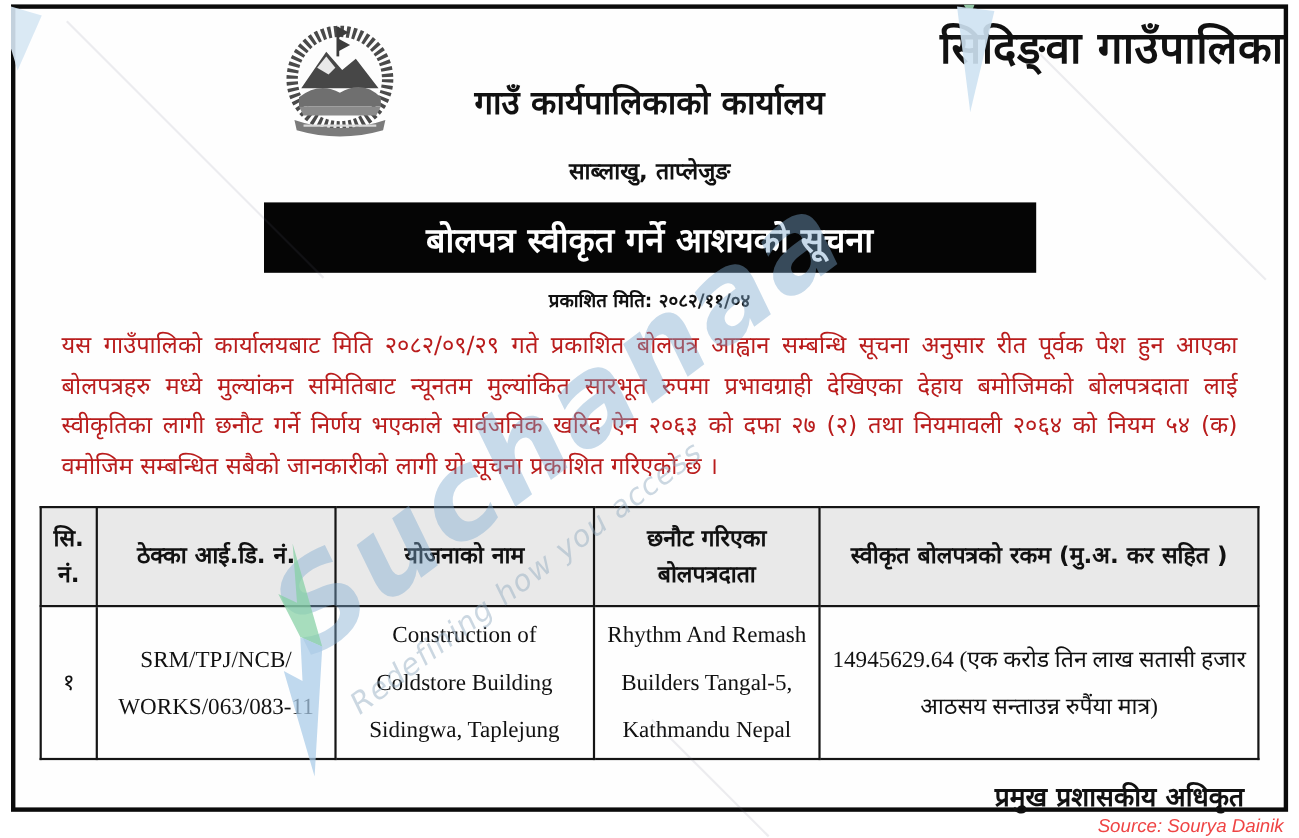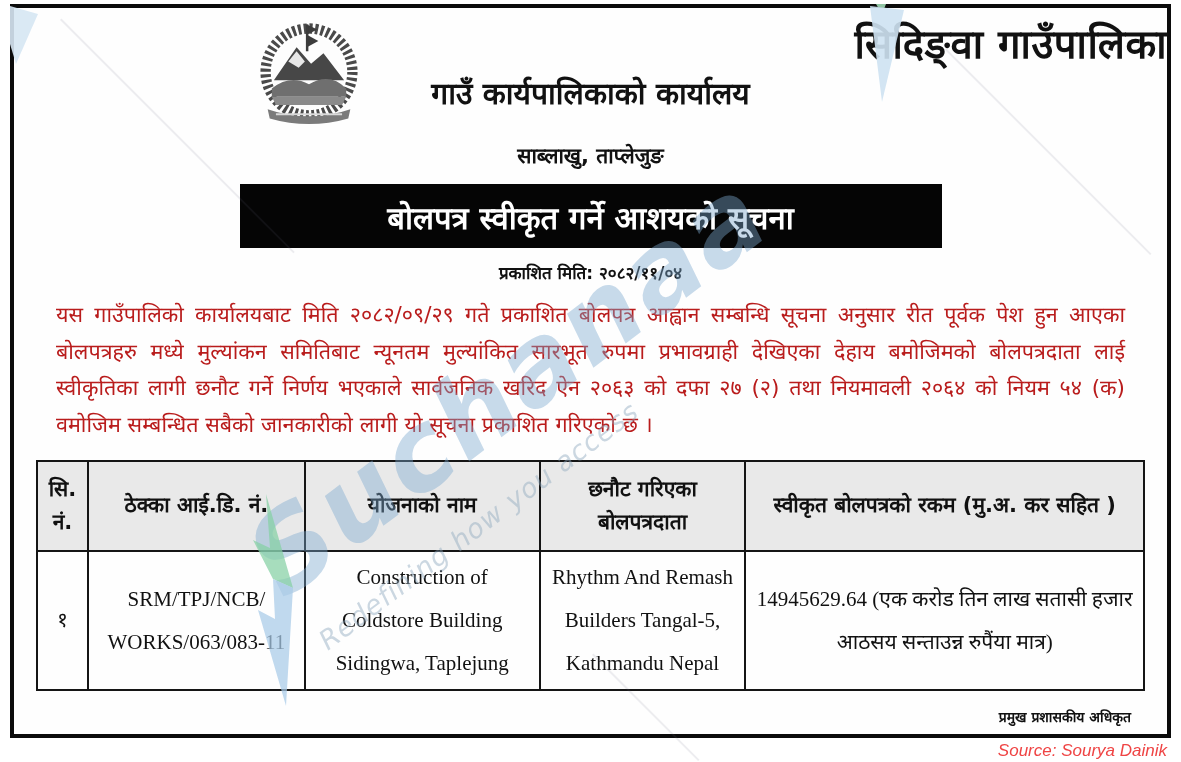--- a/index.html
+++ b/index.html
@@ -62,21 +62,21 @@
   }
   td.prewrap{white-space:pre-line;}
   .c-sn{width:4.6%;}
   .c-id{width:19.6%;}
   .c-name{width:21.2%;}
   .c-bidder{width:18.6%;}
   .c-amount{width:36%;}
 
   .signature{
     text-align:right;margin:16px 36px 0;
-    font-size:14px;font-weight:bold;
+    font-size:24px;font-weight:bold;
   }
 
   .source{
     position:absolute;right:14px;bottom:1px;z-index:3;
     font-size:17px;font-style:italic;color:#ef4444;
     font-family:"Liberation Sans","DejaVu Sans",sans-serif;
   }
 
   
   .wm{position:absolute;z-index:6;pointer-events:none;}

